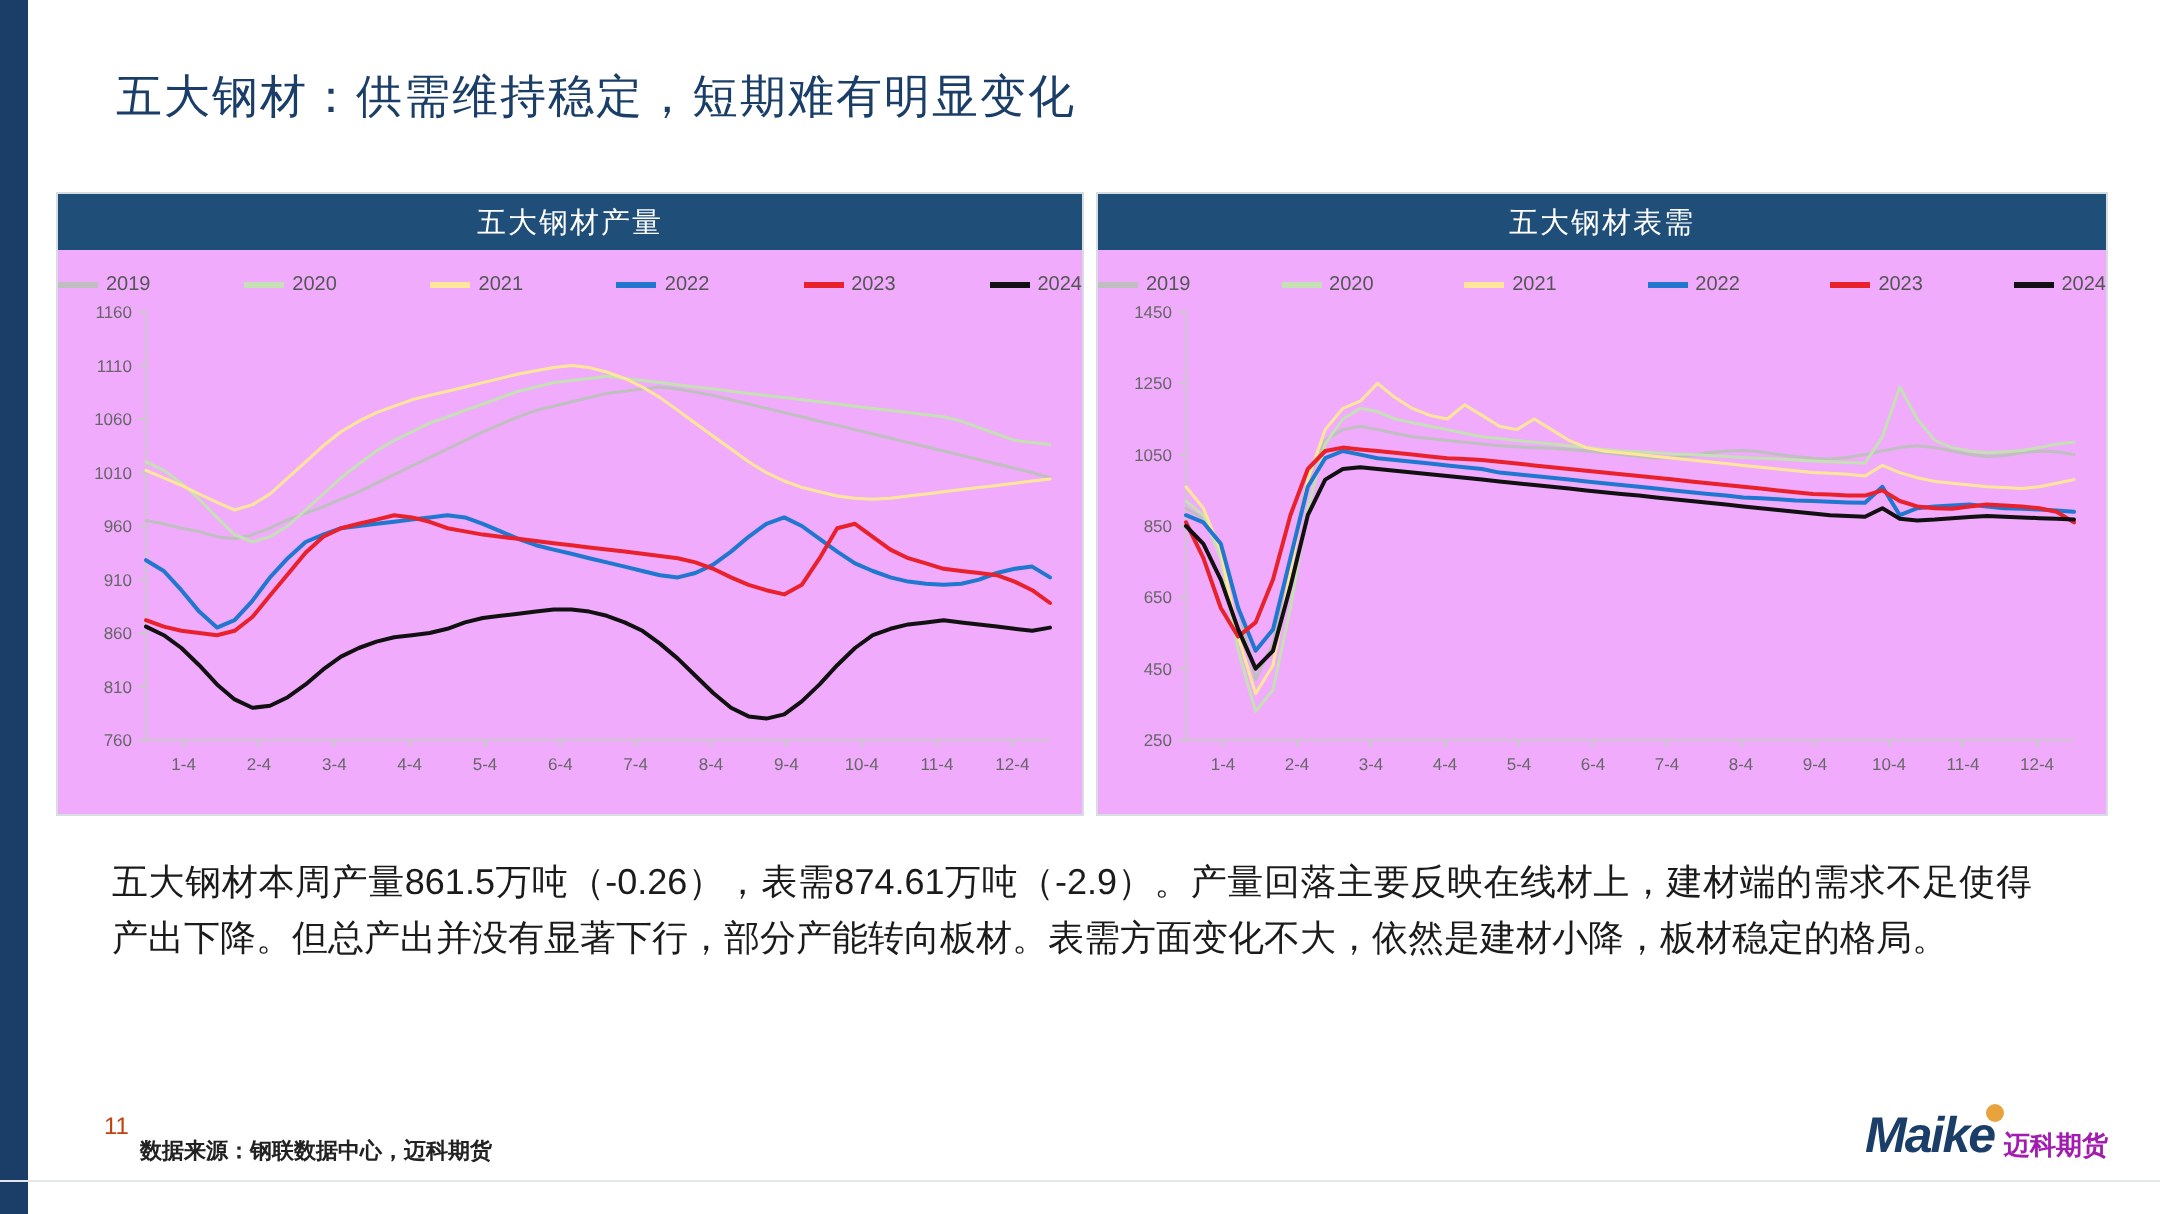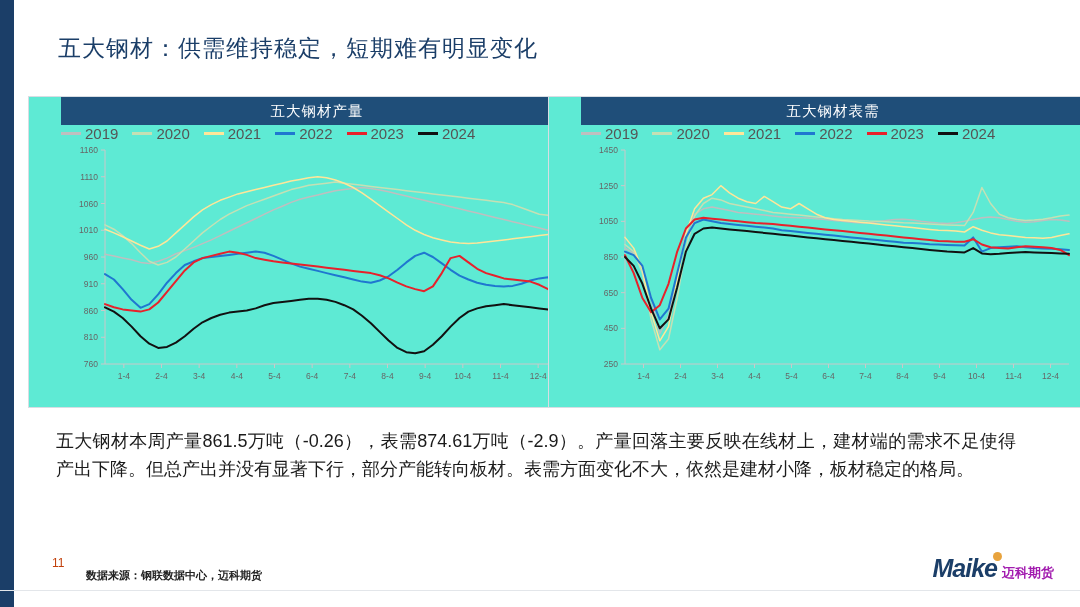--- a/index.html
+++ b/index.html
@@ -13,49 +13,48 @@
     position:absolute;left:0;top:0;width:14px;height:607px;
     background:#1b3e68;
   }
   .slide-title{
     position:absolute;left:58px;top:33px;
     font-size:23px;color:#1b3e68;font-weight:500;letter-spacing:1px;
   }
   .panel{
     position:absolute;top:96px;
     border:1px solid #d8dde3;
-    background:#5eead4;
+    background:#f0abfc;
     height:310px;
-    padding-left:32px;
   }
   .panel.left{left:28px;width:512px;}
   .panel.right{left:548px;width:504px;}
   .panel-header{
     height:28px;background:#1f4e79;color:#fff;
     display:flex;align-items:center;justify-content:center;
     font-size:14.5px;letter-spacing:1px;
   }
   .legend{
-    display:flex;align-items:center;justify-content:flex-start;
-    gap:14px;font-size:15px;color:#555;
+    display:flex;align-items:center;justify-content:space-between;
+    gap:14px;margin-top:12px;font-size:10px;color:#555;
   }
   .legend-item{display:flex;align-items:center;gap:4px;}
   .legend-swatch{width:20px;height:2.5px;display:inline-block;}
   .plot-wrap{position:relative;width:100%;}
   svg{display:block;}
   .caption{
     position:absolute;left:56px;top:428px;width:960px;
     font-size:18px;color:#1b1b1b;line-height:1.55;
     text-align:justify;
   }
   .page-num{
     position:absolute;left:52px;top:556px;font-size:12px;color:#c2410c;
   }
   .source{
-    position:absolute;left:86px;top:568px;font-size:11px;color:#222;font-weight:bold;
+    position:absolute;left:70px;top:568px;font-size:11px;color:#222;font-weight:bold;
   }
   .footer-line{
     position:absolute;left:0;top:590px;width:1080px;height:1px;background:#e3e6ea;
   }
   .logo{
     position:absolute;right:26px;top:556px;
     display:flex;align-items:flex-end;gap:5px;
   }
   .logo-mark{
     font-size:25px;font-style:italic;font-weight:bold;color:#1b3e68;

